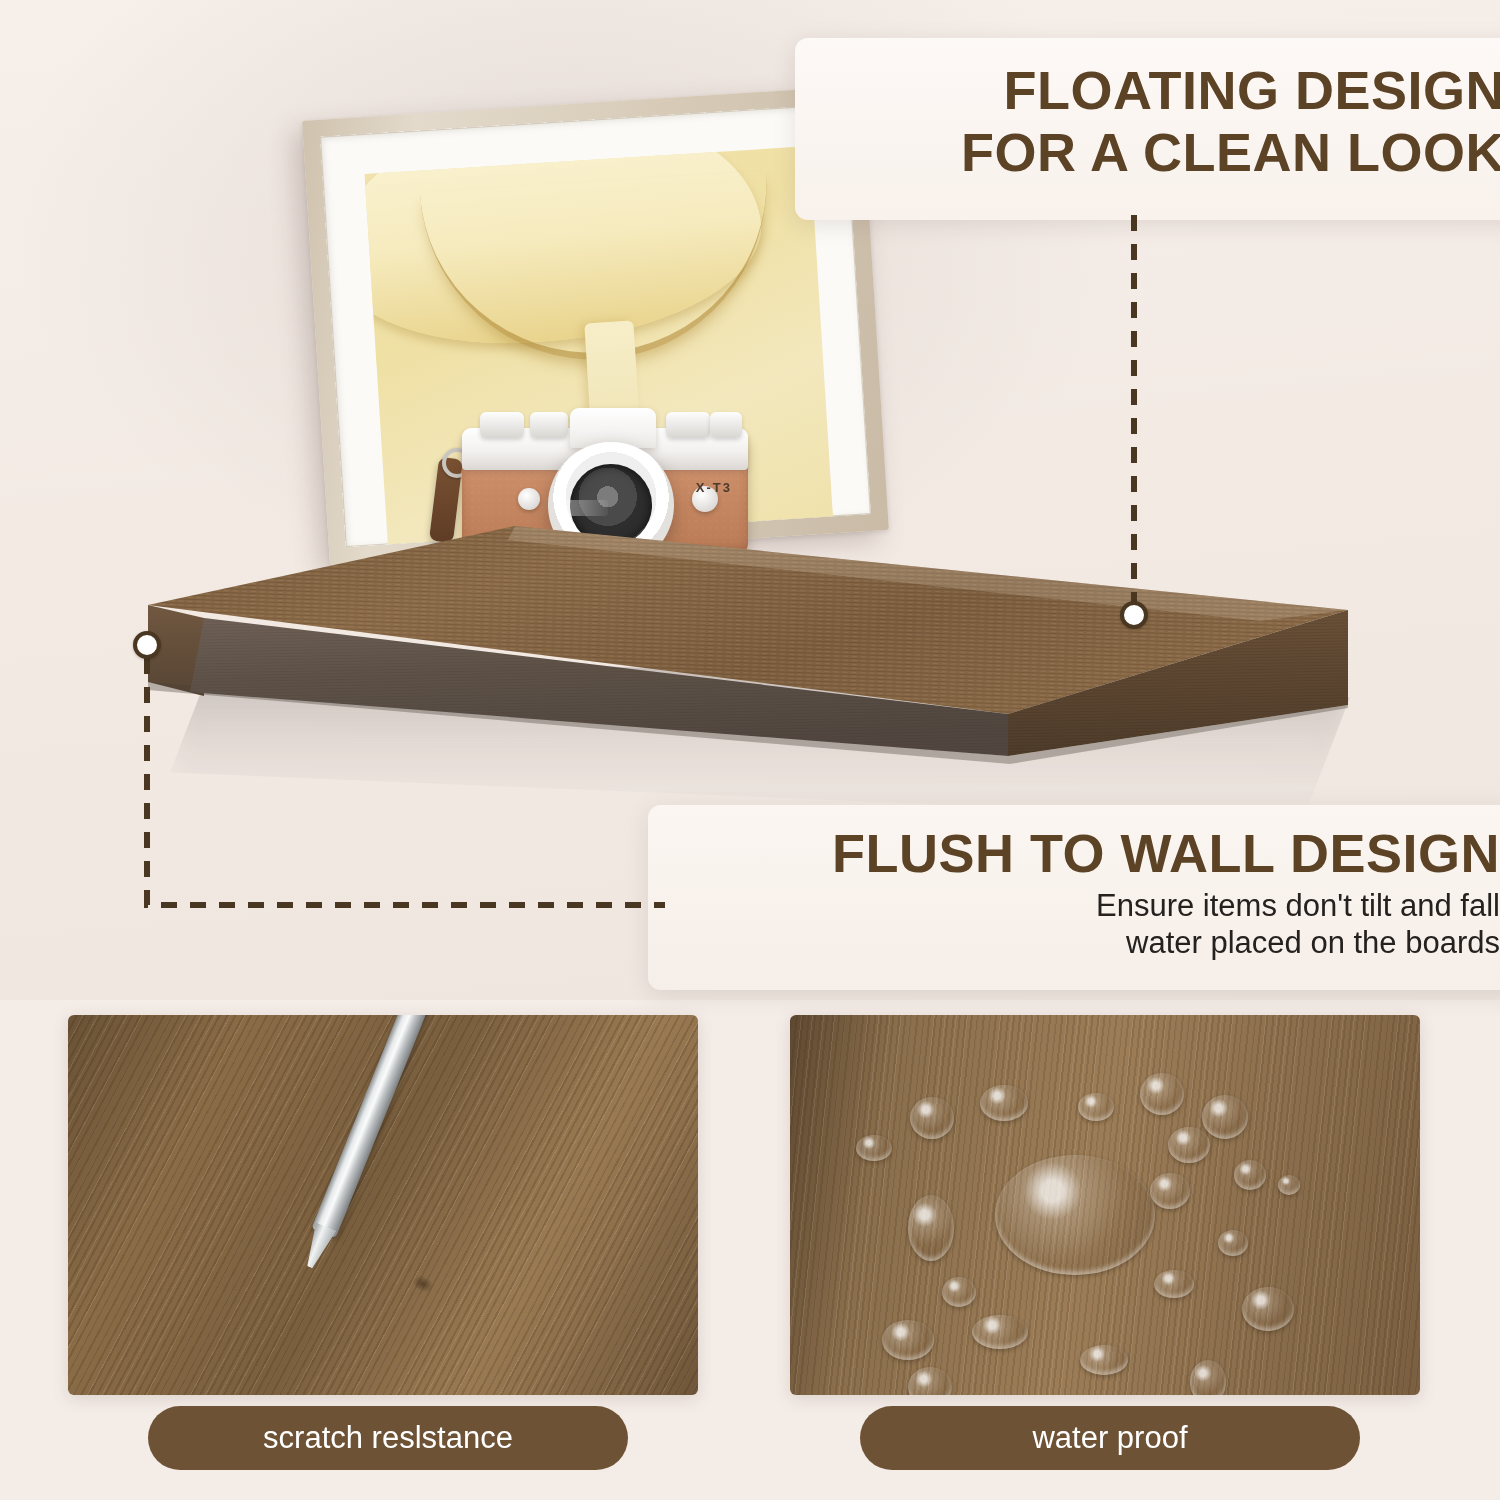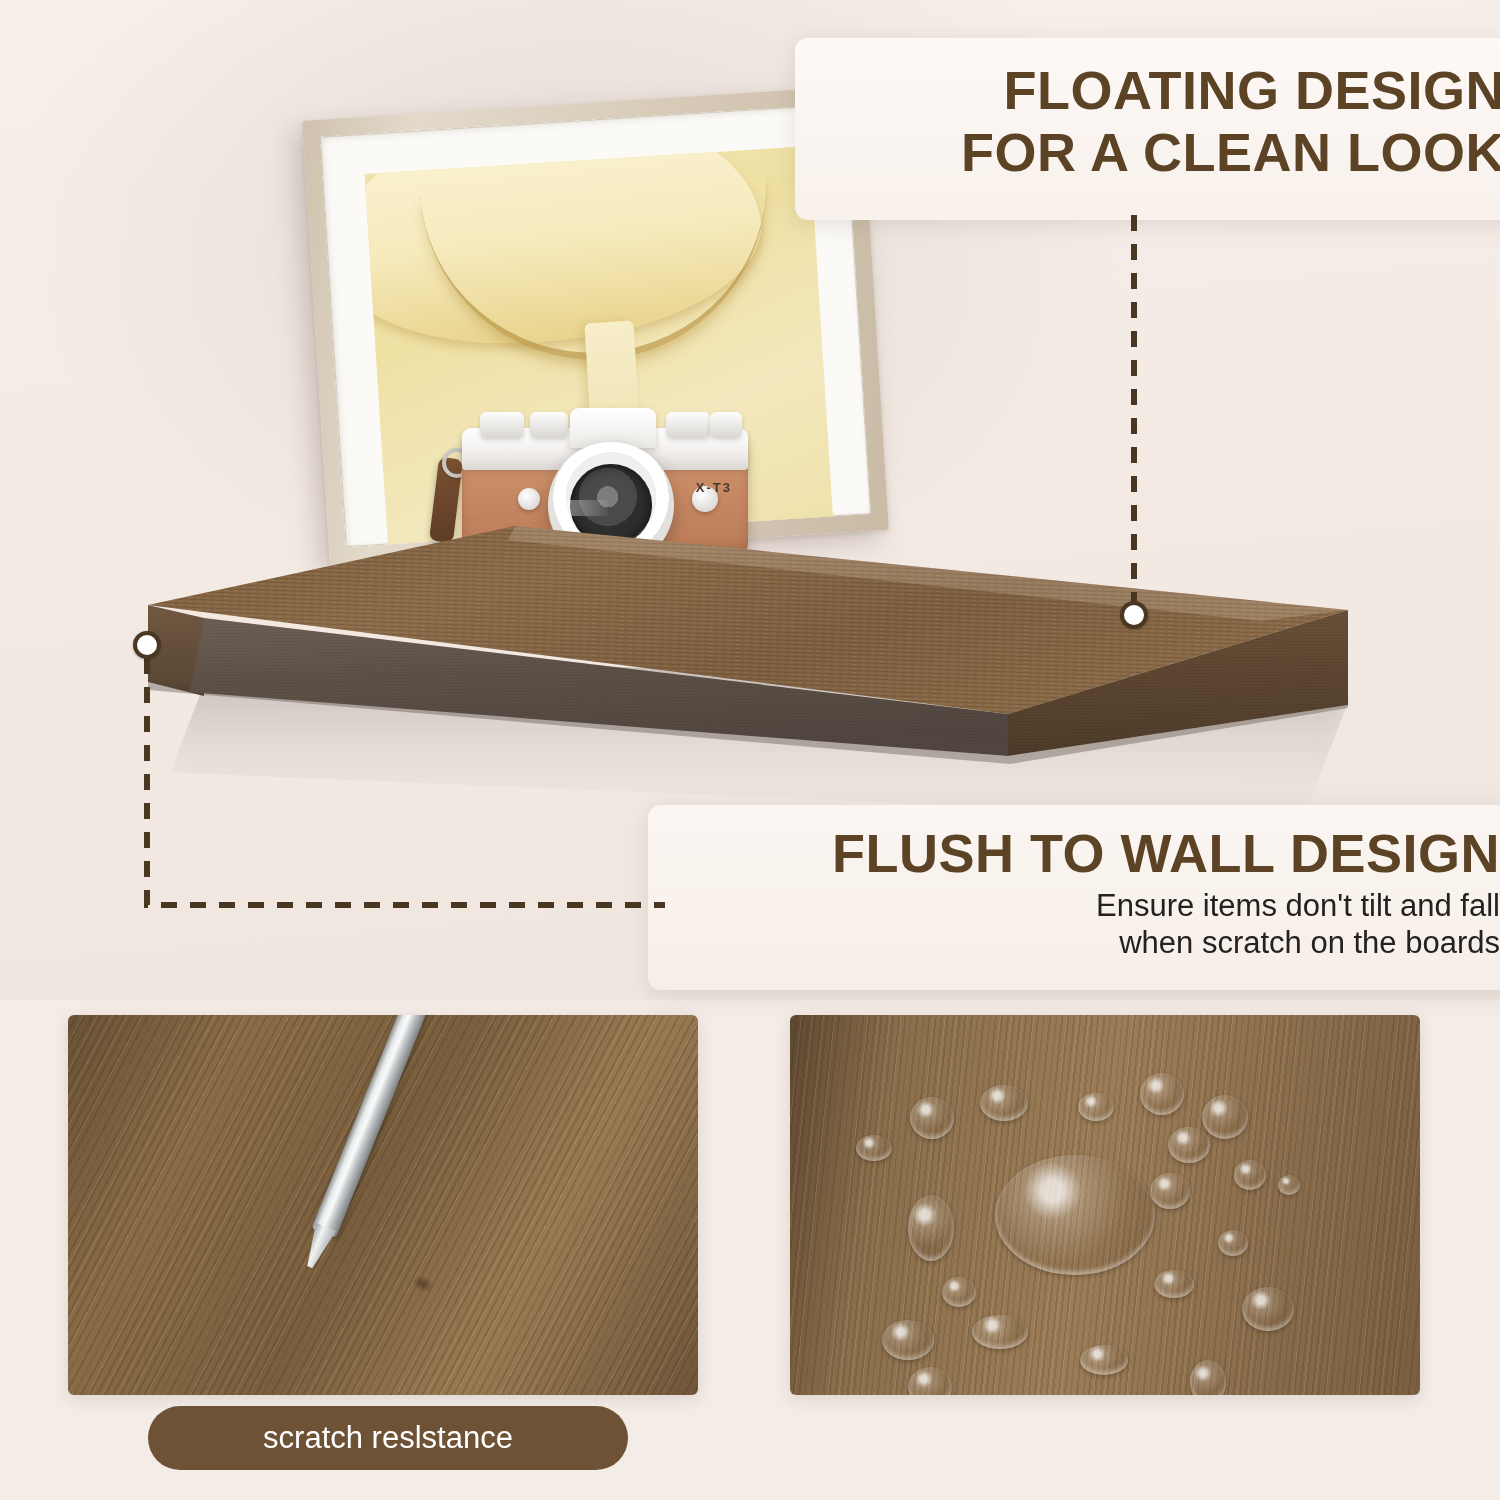--- a/index.html
+++ b/index.html
@@ -256,21 +256,21 @@
 
   <svg class="dash" style="left:1060px;top:215px;width:160px;height:420px;">
     <path d="M74,0 L74,400" stroke="#4A3722" stroke-width="6" stroke-dasharray="16 13" fill="none"></path>
   </svg>
   <div class="dot" style="left:1120px;top:601px;"></div>
 
   <div class="callout-box" id="box-flush">
     <div class="pad">
       <div class="h-title">FLUSH TO WALL DESIGN</div>
       <div class="sub-title" style="margin-top:2px;">Ensure items don't tilt and fall</div>
-      <div class="sub-title">when scratch on the boards</div>
+      <div class="sub-title">water placed on the boards</div>
     </div>
   </div>
 
   <svg class="dash" style="left:120px;top:640px;width:560px;height:290px;">
     <path d="M27,18 L27,265 L545,265" stroke="#4A3722" stroke-width="6" stroke-dasharray="16 13" fill="none"></path>
   </svg>
   <div class="dot" style="left:133px;top:631px;"></div>
 
   <div class="cards">
 
@@ -305,15 +305,18 @@
       <div class="drop" style="left:290px;top:330px;width:48px;height:30px;"></div>
       <div class="drop" style="left:364px;top:255px;width:40px;height:28px;"></div>
       <div class="drop" style="left:400px;top:345px;width:36px;height:44px;"></div>
       <div class="drop" style="left:452px;top:272px;width:52px;height:44px;"></div>
       <div class="drop" style="left:488px;top:160px;width:22px;height:20px;"></div>
     </div>
 
     <div class="pill left">
       <span>scratch reslstance</span>
     </div>
+    <div class="pill right">
+      <span>water proof</span>
+    </div>
   </div>
 
 </div>
 
 </body></html>

